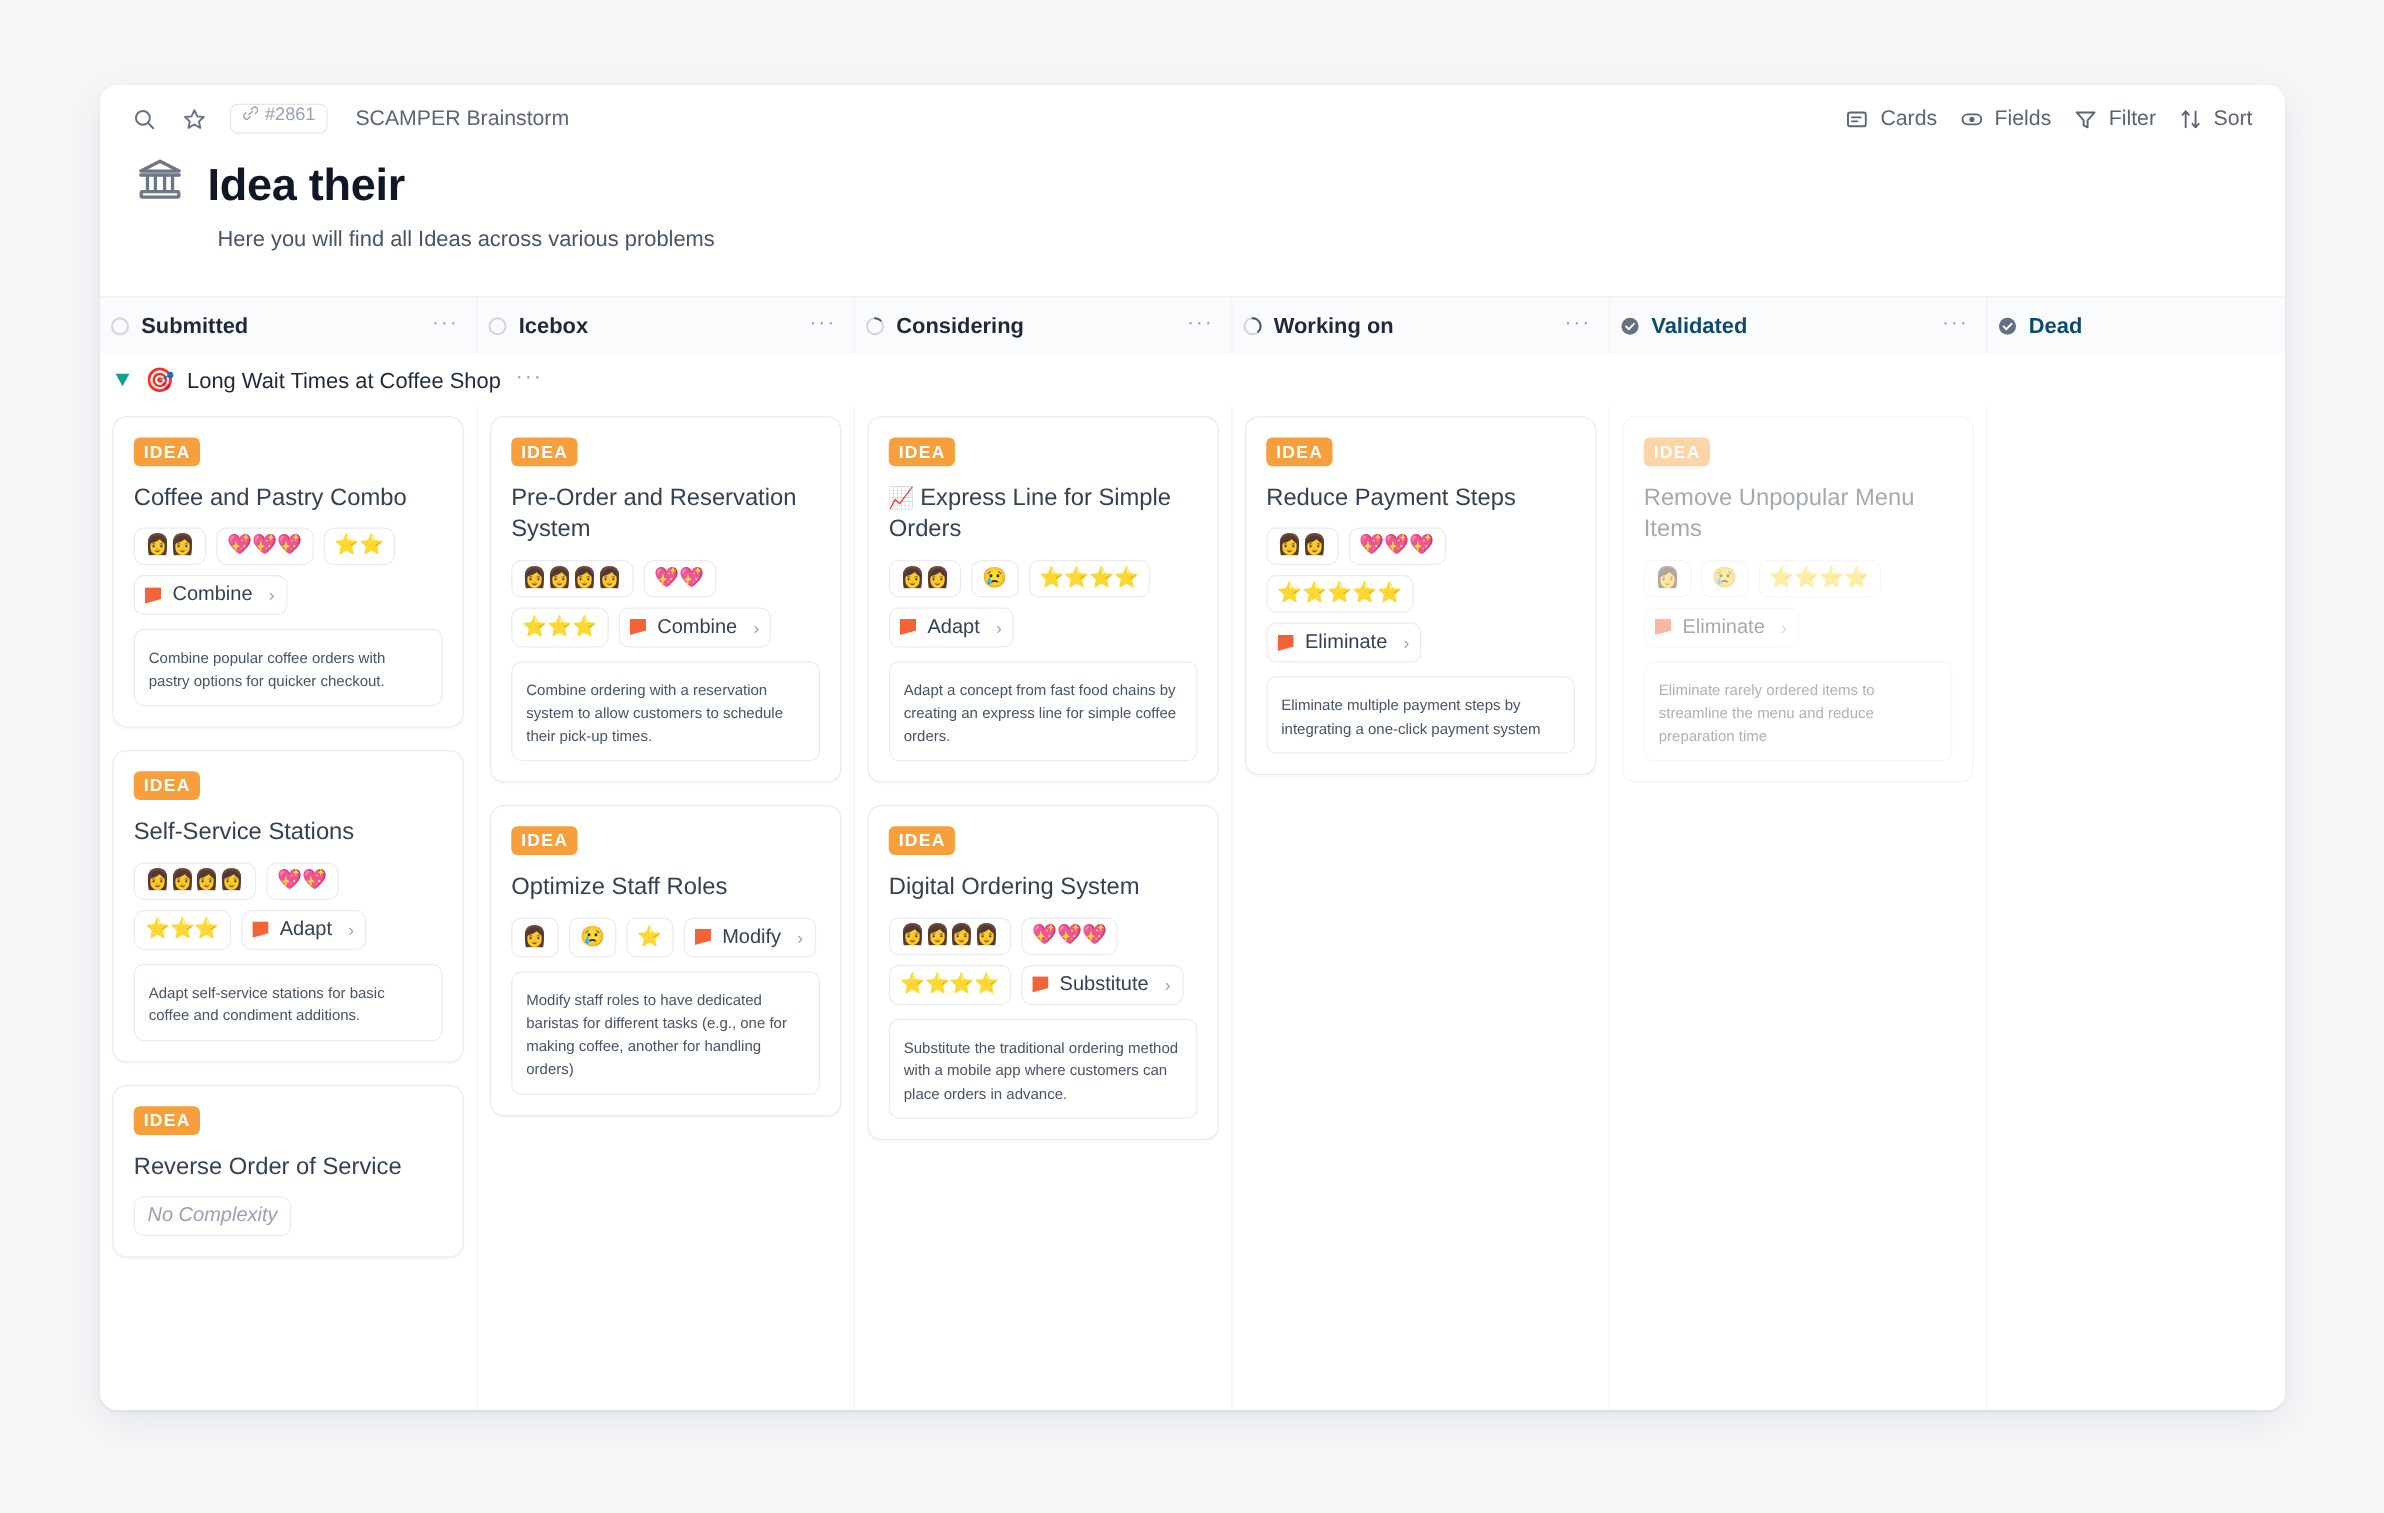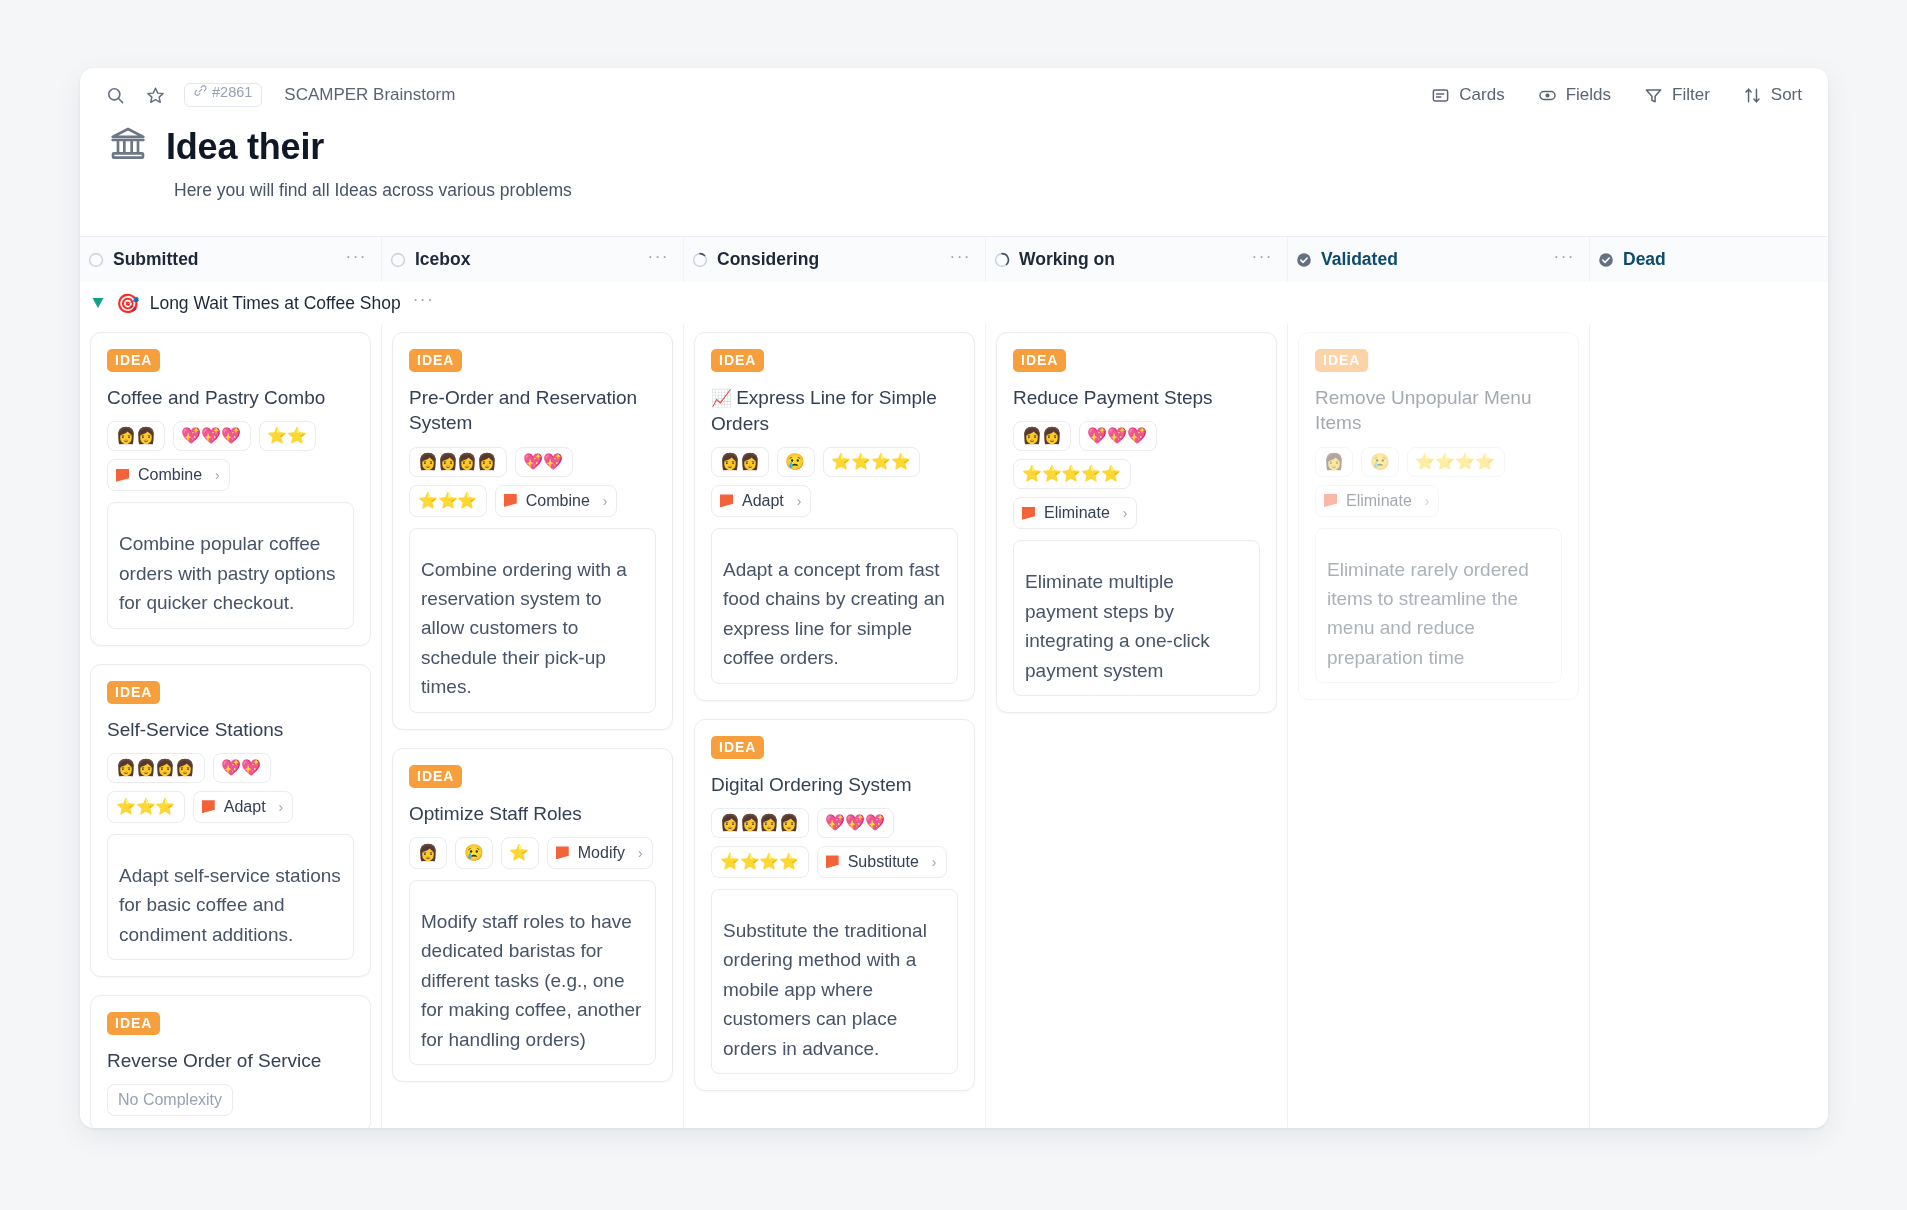--- a/index.html
+++ b/index.html
@@ -50,21 +50,21 @@
   }
   .board-name {
     font-size: 17px;
     color: #5b6474;
     margin-left: 8px;
     cursor: pointer;
     white-space: nowrap;
   }
   .topbar-right {
     margin-left: auto;
-    display: flex; align-items: center; gap: 33px;
+    display: flex; align-items: center; gap: 18px;
   }
   .tb-action {
     display: inline-flex; align-items: center; gap: 9px;
     font-size: 17px;
     color: #5b6474;
     cursor: pointer;
   }
   .tb-action svg { display: block; }
 
   
@@ -219,20 +219,21 @@
     align-items: center;
     gap: 2px;
     background: #fff;
     cursor: pointer;
     white-space: nowrap;
   }
   .chip.empty {
     color: #98a2b3;
     font-size: 16px;
     padding: 5px 10px;
+    font-style: italic;
   }
   .chip.select {
     gap: 9px;
     padding: 5px 9px 5px 8px;
     color: #344054;
   }
   .chip.select .flag {
     width: 13px; height: 13px;
     display: inline-block;
     background: #f4623a;
@@ -241,22 +242,22 @@
   }
   .chip.select .caret {
     color: #98a2b3;
     font-size: 14px;
     margin-left: 4px;
   }
   .desc {
     margin-top: 11px;
     border: 1px solid #eaecf0;
     border-radius: 8px;
-    padding: 26px 11px 10px;
-    font-size: 19px;
+    padding: 13px 11px 10px;
+    font-size: 12px;
     line-height: 1.55;
     color: #475467;
   }
 </style>
 </head>
 <body>
 
 <div class="window">
 
   <div class="topbar">

